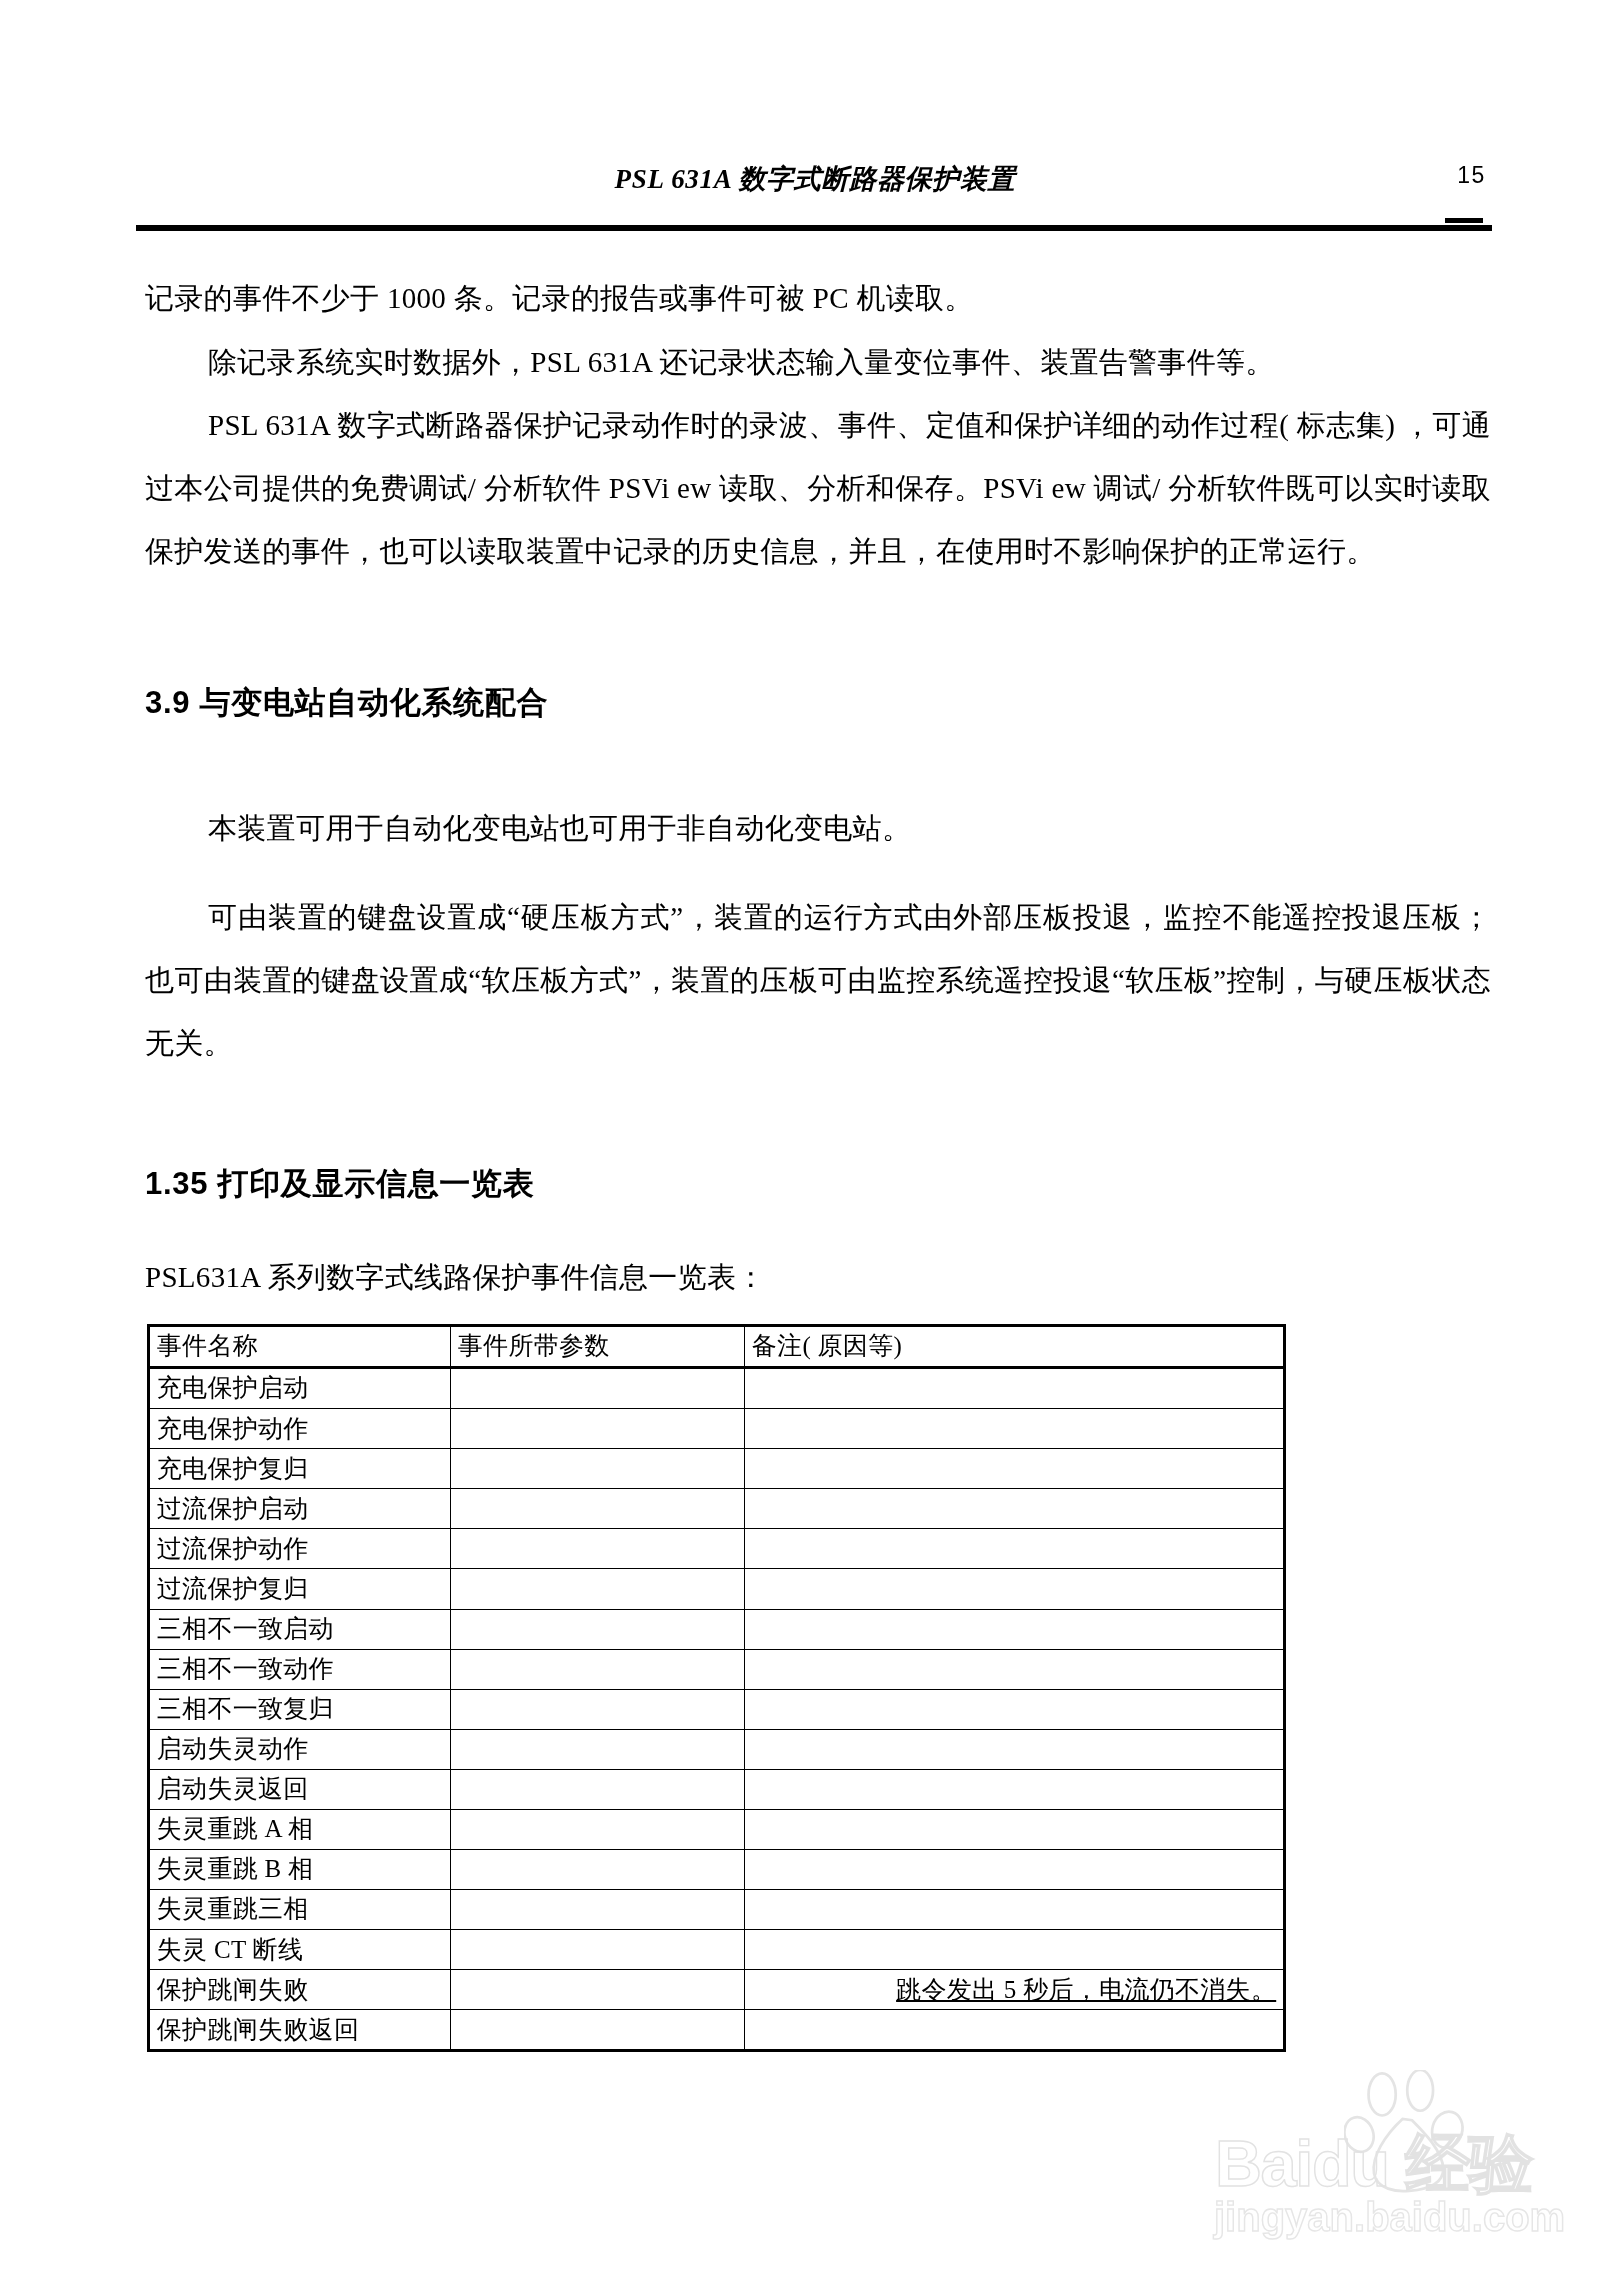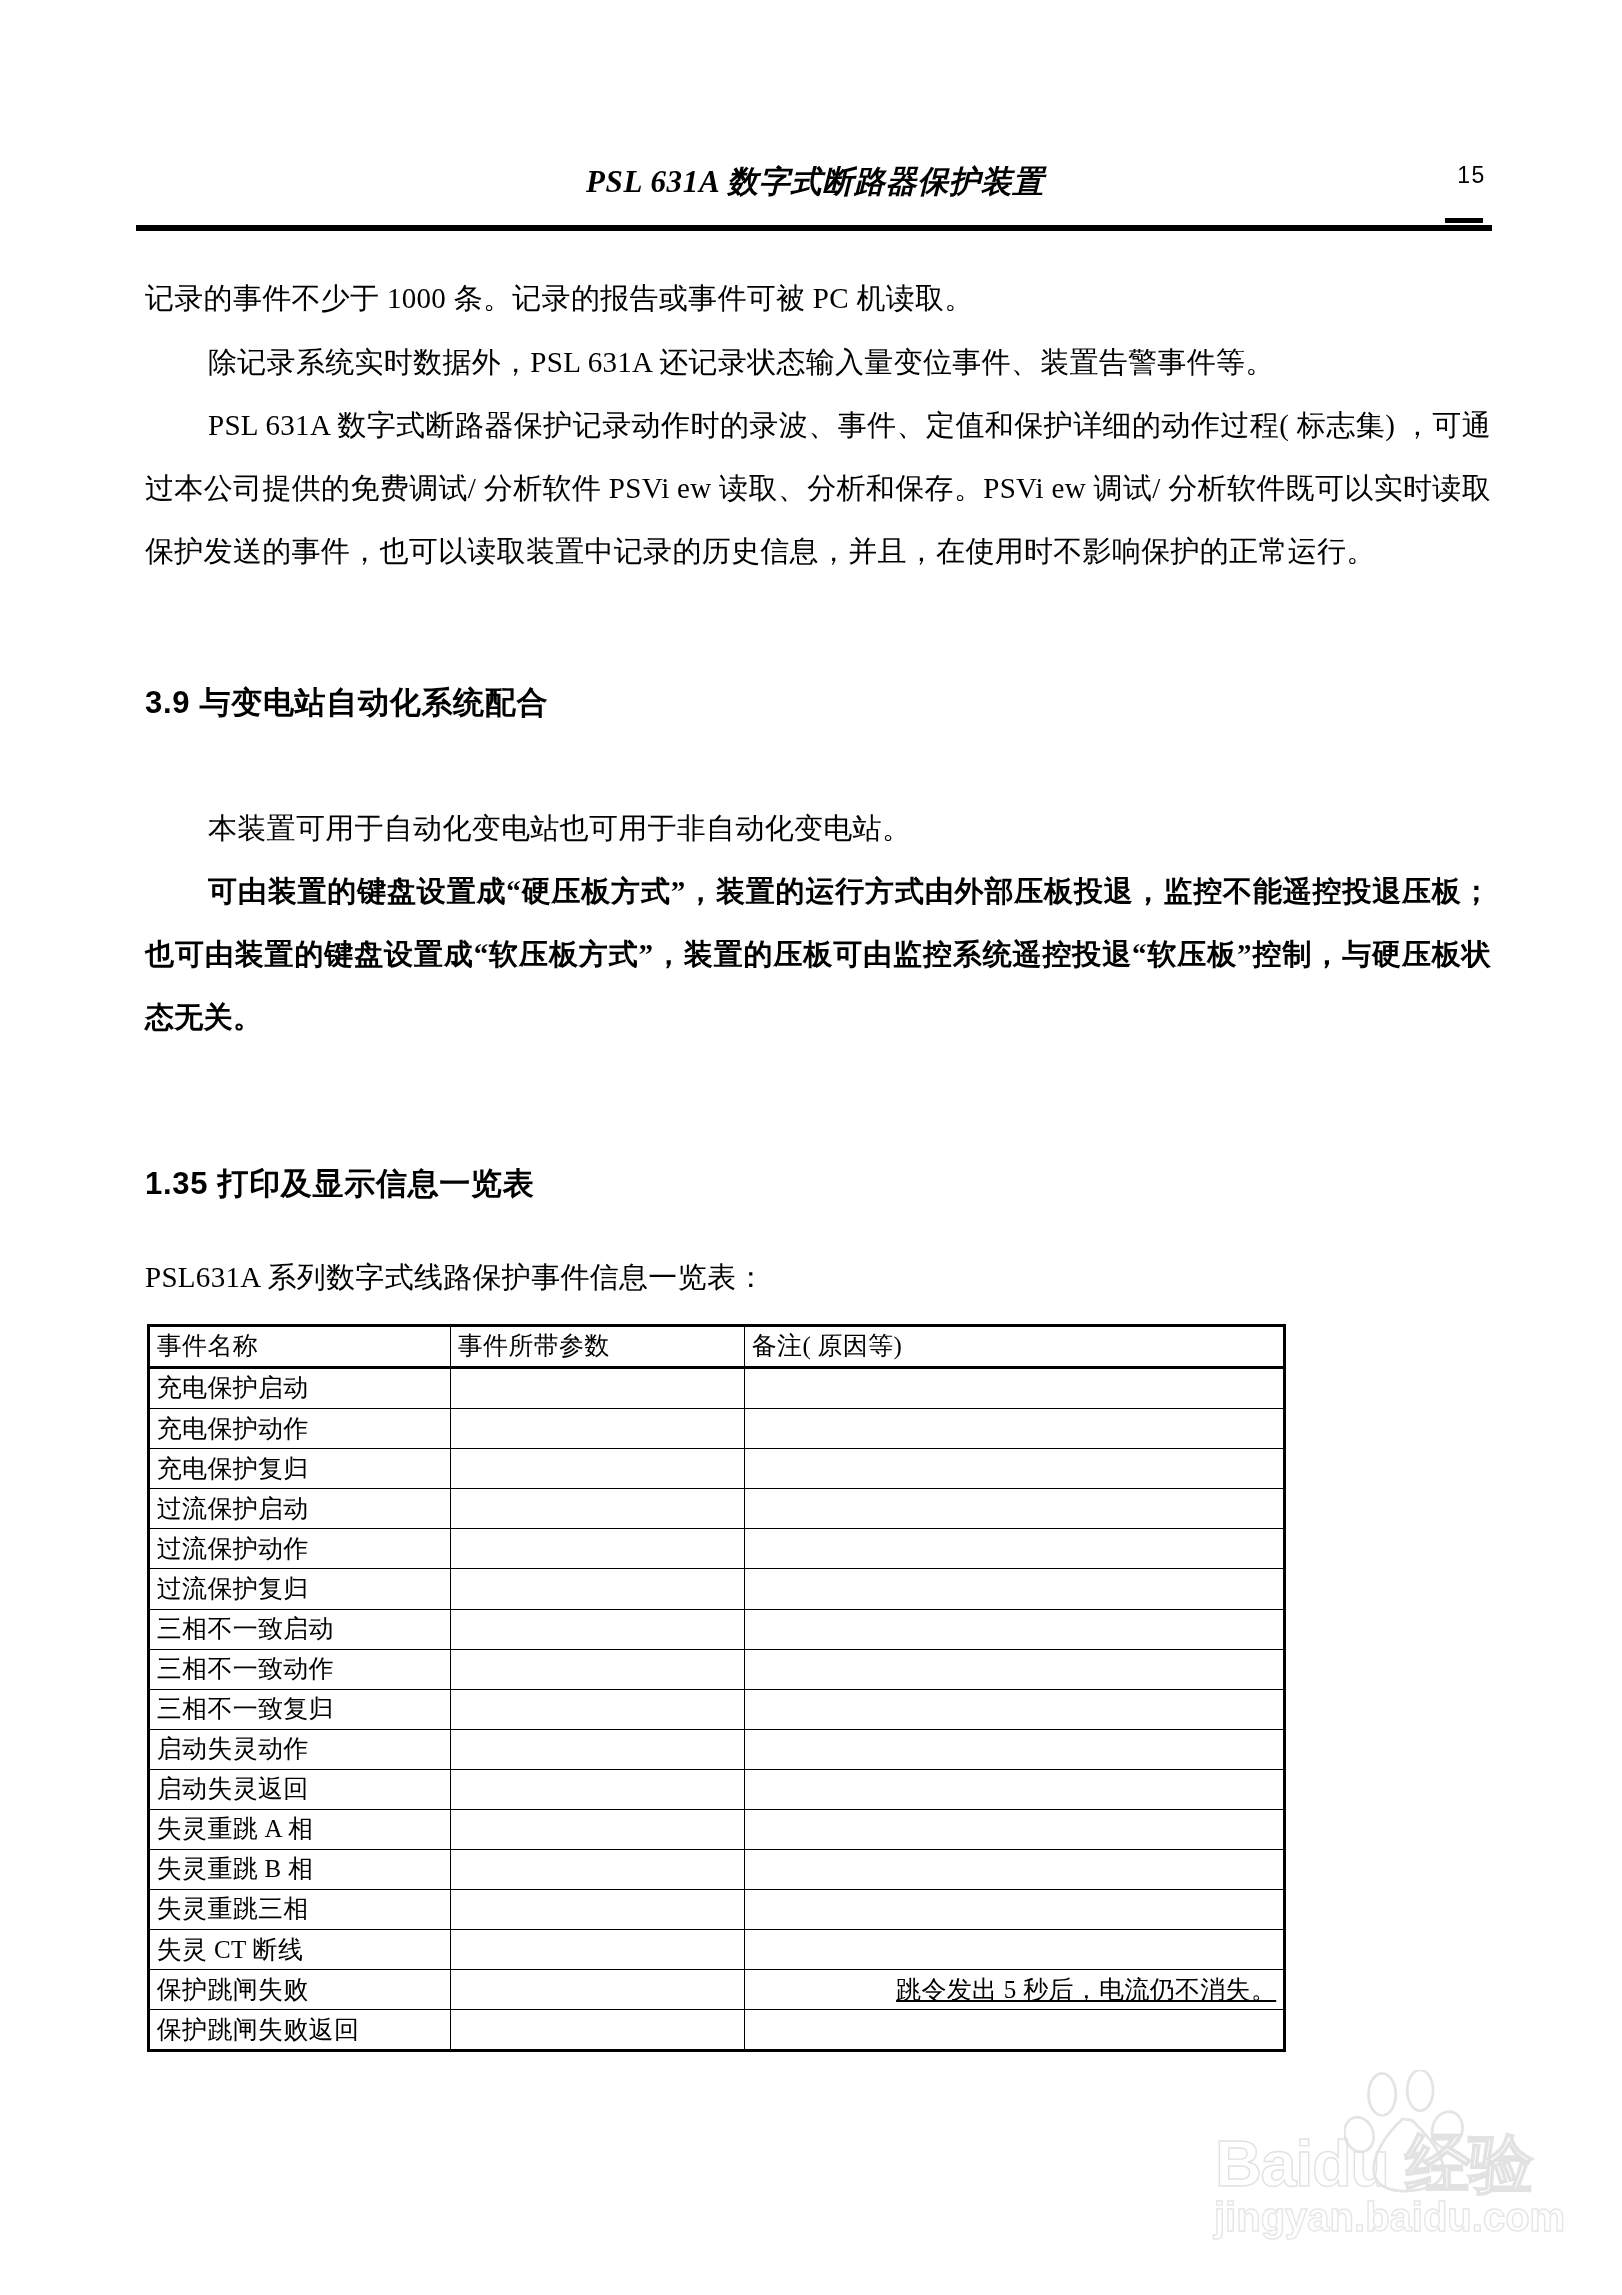--- a/index.html
+++ b/index.html
@@ -30,21 +30,21 @@
     height: 48px;
   }
   .running-head-title {
     position: absolute;
     left: 0;
     top: 0;
     width: 100%;
     text-align: center;
     font-style: italic;
     font-weight: 600;
-    font-size: 31px;
+    font-size: 27px;
     letter-spacing: 0.7px;
     white-space: nowrap;
   }
   .page-number {
     position: absolute;
     right: -2.7px;
     top: 1.4px;
     font-size: 23px;
     font-family: "Liberation Sans", "DejaVu Sans", sans-serif;
     letter-spacing: 1.4px;
@@ -205,21 +205,21 @@
   <div class="body-block" style="top:394px;">
     <p class="para indent">PSL  631A 数字式断路器保护记录动作时的录波、事件、定值和保护详细的动作过程( 标志集) ，可通过本公司提供的免费调试/ 分析软件 PSVi ew 读取、分析和保存。PSVi ew 调试/ 分析软件既可以实时读取保护发送的事件，也可以读取装置中记录的历史信息，并且，在使用时不影响保护的正常运行。</p>
   </div>
 
   <div class="sec-heading" style="top:682px;">3.9  与变电站自动化系统配合</div>
 
   <div class="body-block" style="top:797px;">
     <p class="para indent">本装置可用于自动化变电站也可用于非自动化变电站。</p>
   </div>
 
-  <div class="body-block" style="top:860px;font-weight:bold;">
+  <div class="body-block" style="top:886px;">
     <p class="para indent">可由装置的键盘设置成“硬压板方式”，装置的运行方式由外部压板投退，监控不能遥控投退压板；也可由装置的键盘设置成“软压板方式”，装置的压板可由监控系统遥控投退“软压板”控制，与硬压板状态无关。</p>
   </div>
 
   <div class="sec-heading" style="top:1163px;">1.35  打印及显示信息一览表</div>
 
   <div class="table-caption" style="top:1258px;">PSL631A 系列数字式线路保护事件信息一览表：</div>
 
   <div class="event-table-wrap">
     <table class="event-table">
       <colgroup>

